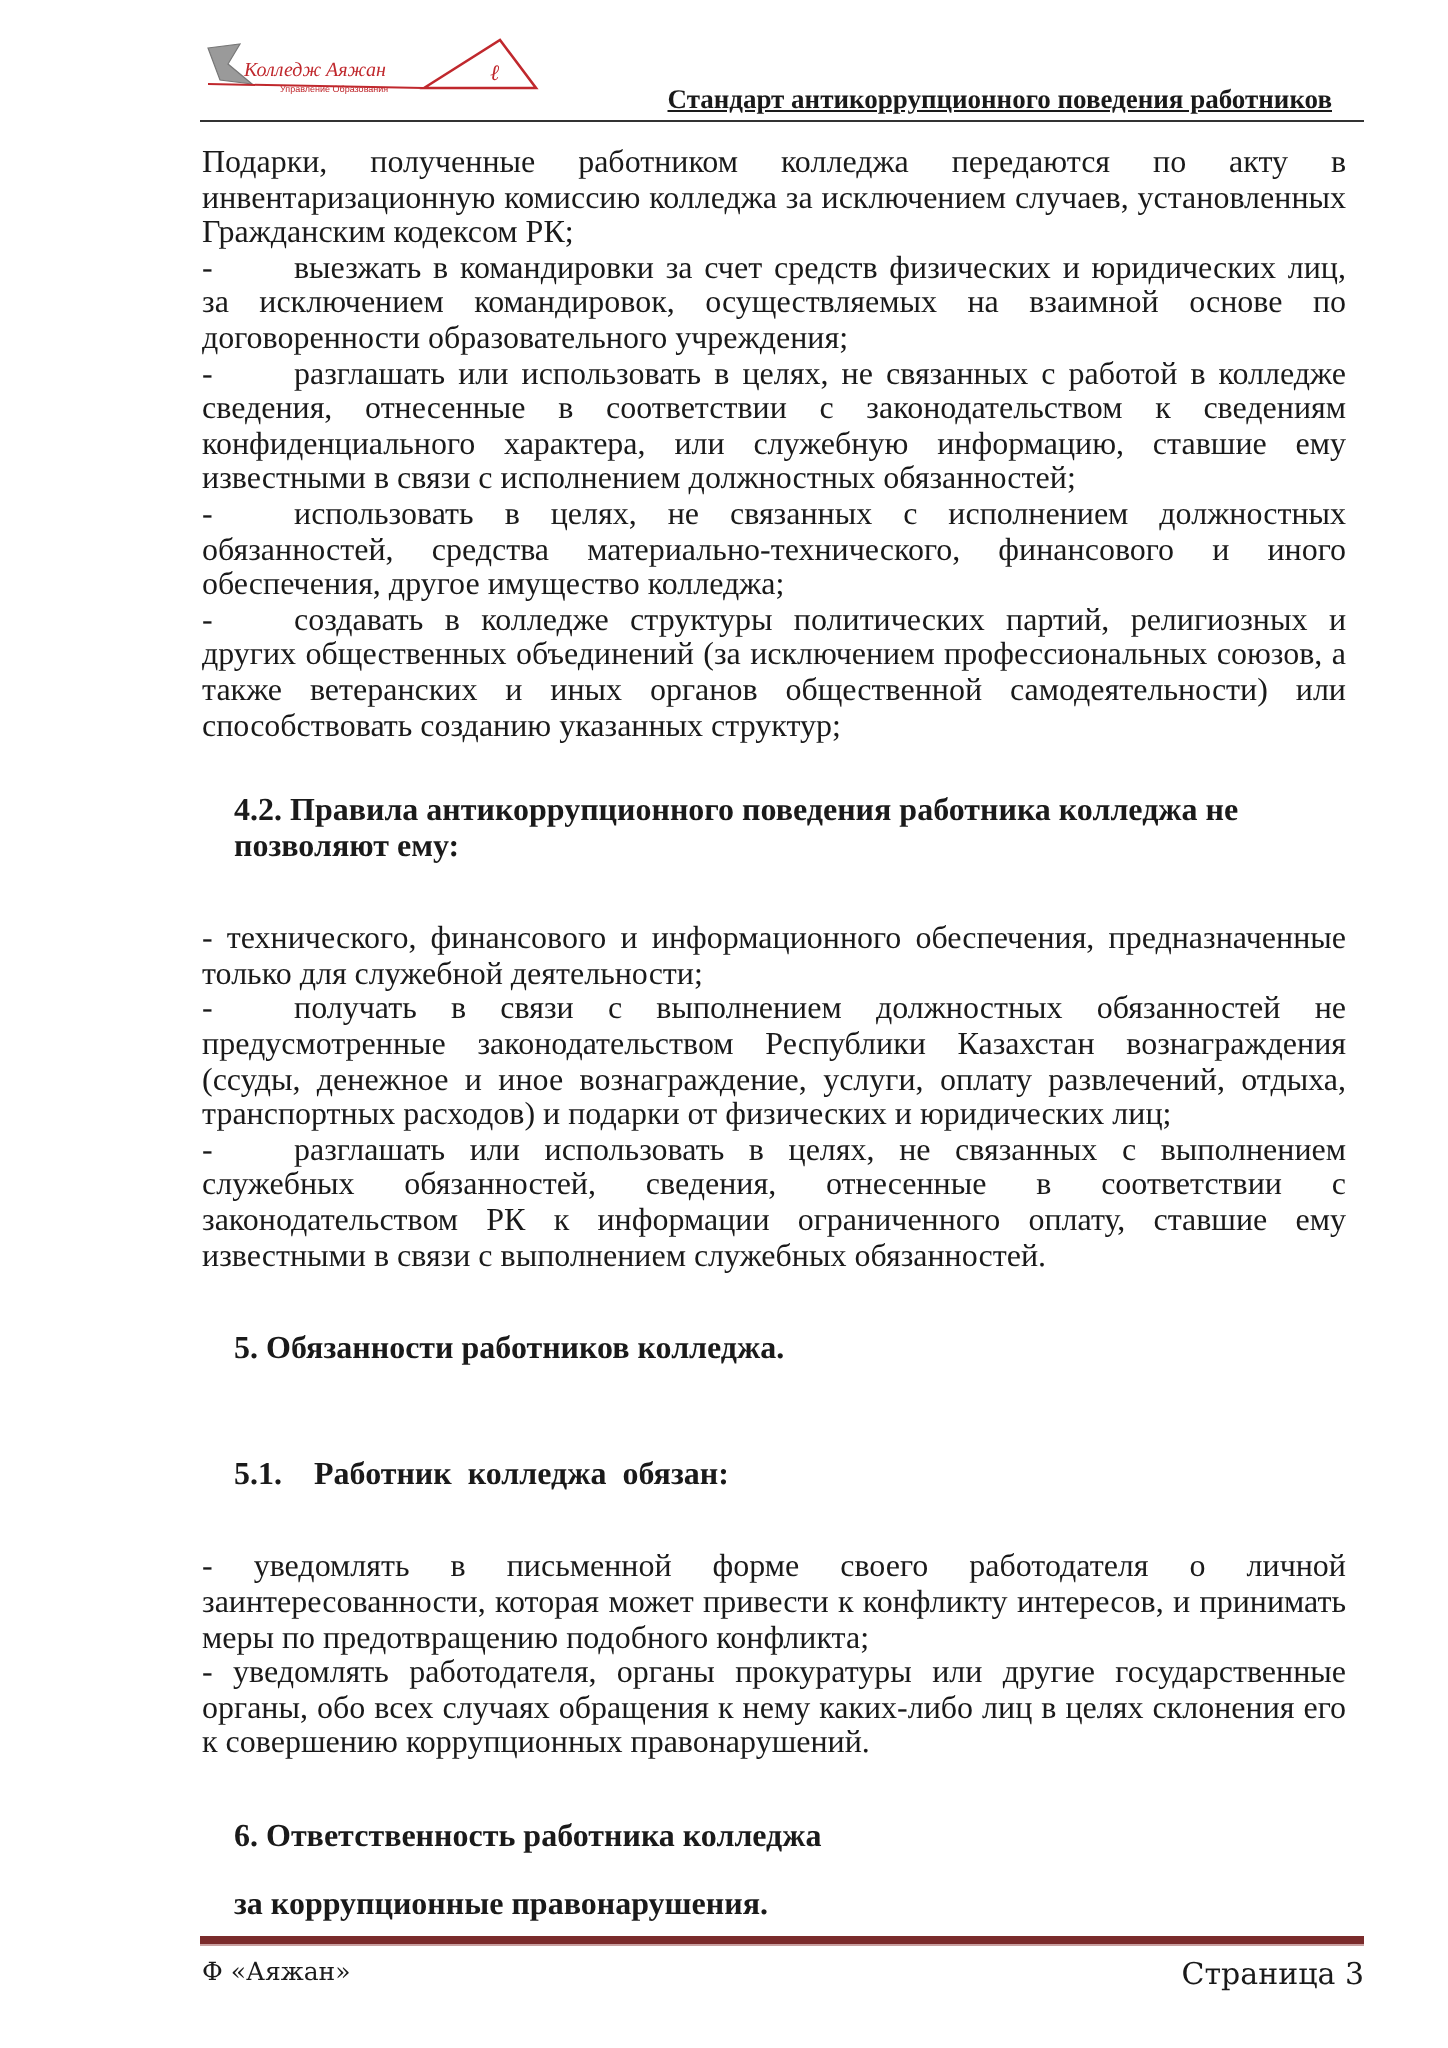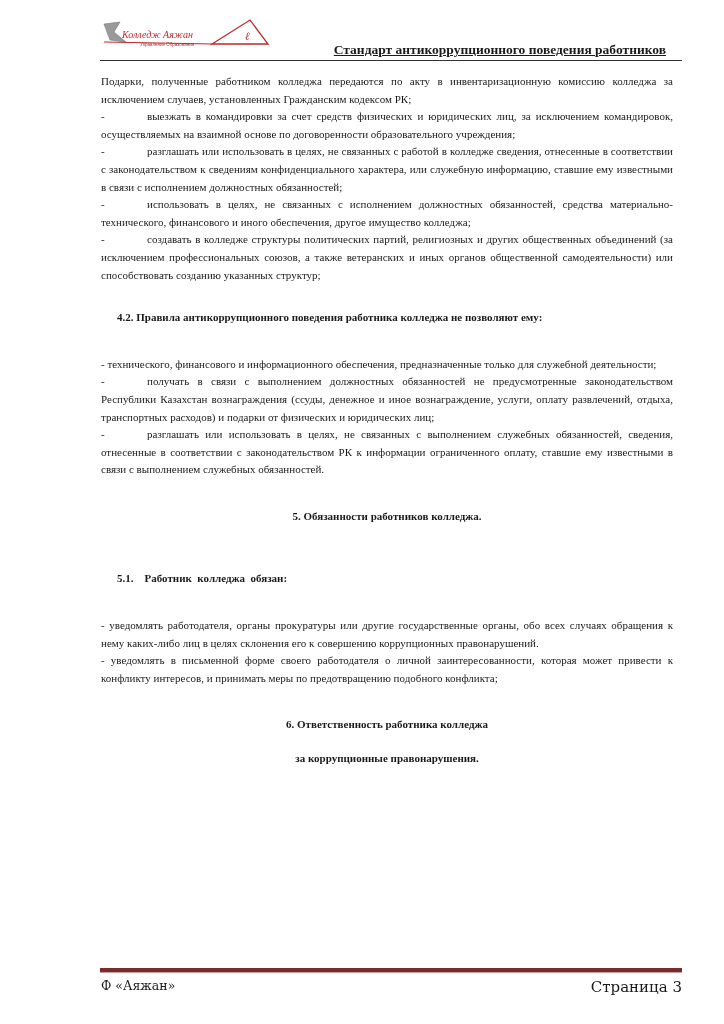--- a/index.html
+++ b/index.html
@@ -3,25 +3,25 @@
 <meta charset="utf-8">
 <style>
   html, body { margin: 0; padding: 0; background: #ffffff; }
   body { width: 724px; height: 1024px; position: relative; overflow: hidden;
          font-family: "Liberation Serif", "DejaVu Serif", serif; color: #1a1a1a; }
   .header { position: absolute; left: 100px; top: 18px; width: 582px; height: 40px; }
   .logo { position: absolute; left: 0; top: 0; width: 170px; height: 34px; }
   .header-title { position: absolute; right: 16px; top: 24px; font-size: 13.5px; font-weight: bold;
                   text-decoration: underline; white-space: nowrap; }
   .header-rule { position: absolute; left: 0; top: 42px; width: 582px; height: 1px; background: #333; }
-  .content { position: absolute; left: 101px; top: 73px; width: 572px; font-size: 11px; line-height: 17.6px; }
+  .content { position: absolute; left: 101px; top: 73px; width: 572px; font-size: 16px; line-height: 17.6px; }
   .p { margin: 0; text-align: justify; }
   .dash { display: inline-block; width: 46px; }
   .h { font-weight: bold; margin: 16px; }
-  .center { text-align: center; }
+  .center { }
   .gap6 { height: 9px; }
   .gap10 { height: 13px; }
   .footer-rule { position: absolute; left: 100px; top: 968px; width: 582px; height: 4px; background: #7a2b2b; }
   .footer-rule2 { position: absolute; left: 100px; top: 972px; width: 582px; height: 1px; background: #c9a0a0; }
   .footer-left { position: absolute; left: 101px; top: 978px; font-family: "DejaVu Serif", serif; font-size: 12.5px; text-align: right; }
   .footer-right { position: absolute; right: 42px; top: 978px; font-family: "DejaVu Serif", serif; font-size: 15px; }
 </style>
 </head>
 <body>
 
@@ -48,22 +48,22 @@
   <p class="h">4.2. Правила антикоррупционного поведения работника  колледжа не позволяют ему:</p>
   <div class="gap10"></div>
   <p class="p">- технического, финансового и информационного обеспечения, предназначенные только для служебной деятельности;</p>
   <p class="p"><span class="dash">-</span><span>получать в связи с выполнением должностных обязанностей не предусмотренные законодательством Республики Казахстан вознаграждения (ссуды, денежное и иное вознаграждение, услуги, оплату развлечений, отдыха, транспортных расходов) и подарки от физических и юридических лиц;</span></p>
   <p class="p"><span class="dash">-</span><span>разглашать или использовать в целях, не связанных с выполнением служебных обязанностей, сведения, отнесенные в соответствии с законодательством РК к информации ограниченного оплату, ставшие ему известными в связи с выполнением служебных обязанностей.</span></p>
   <div class="gap10"></div>
   <p class="h center">5. Обязанности работников колледжа.</p>
   <div class="gap10"></div>
   <p class="h" style="white-space: pre;">5.1.    Работник  колледжа  обязан:</p>
   <div class="gap10"></div>
+  <p class="p">- уведомлять в письменной форме своего работодателя о личной заинтересованности, которая может привести к конфликту интересов, и принимать меры по предотвращению подобного конфликта;</p>
   <p class="p">- уведомлять работодателя, органы прокуратуры или другие государственные органы, обо всех случаях обращения к нему каких-либо лиц в целях склонения его к совершению коррупционных правонарушений.</p>
-  <p class="p">- уведомлять в письменной форме своего работодателя о личной заинтересованности, которая может привести к конфликту интересов, и принимать меры по предотвращению подобного конфликта;</p>
   <div class="gap10"></div>
   <p class="h center">6. Ответственность работника  колледжа</p>
   <p class="h center">за коррупционные правонарушения.</p>
   <div class="gap6"></div>
 </div>
 
 <div class="footer-rule"></div>
 <div class="footer-rule2"></div>
 <div class="footer-left">Ф «Аяжан»</div>
 <div class="footer-right">Страница 3</div>

